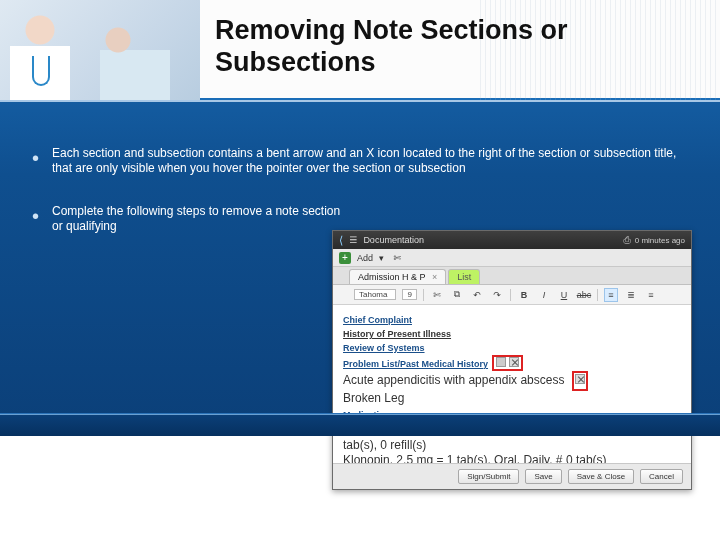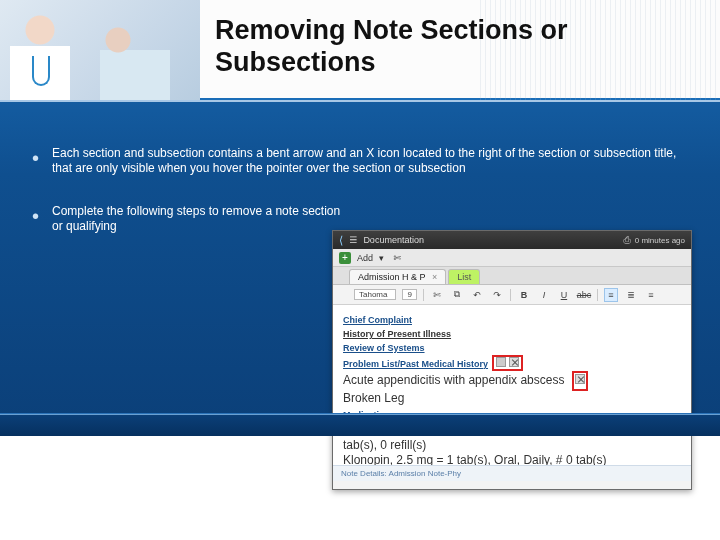--- a/index.html
+++ b/index.html
@@ -253,17 +253,23 @@
         </div>
         <div class="tinytxt">Broken Leg</div>
 
 
         <div class="sec-title">Medications</div>
         <div class="tinytxt">acetaminophen, 325 mg = 1 tab(s), Chewed, Once, PRN, # 320 tab(s), 0 refill(s)</div>
         <div class="tinytxt">Klonopin, 2.5 mg = 1 tab(s), Oral, Daily, # 0 tab(s)</div>
 
       </div>
       <div class="ss-infobar">Note Details: Admission Note-Phy</div>
+      <div class="ss-footer">
+        <span class="ss-footbtn">Sign/Submit</span>
+        <span class="ss-footbtn">Save</span>
+        <span class="ss-footbtn">Save &amp; Close</span>
+        <span class="ss-footbtn">Cancel</span>
+      </div>
     </div>
   </div>
 
   <div class="slide-footer"></div>
 </div>
 
 </body></html>

